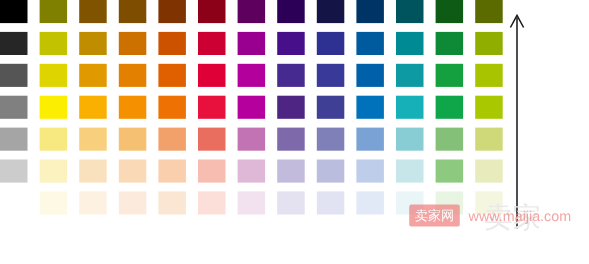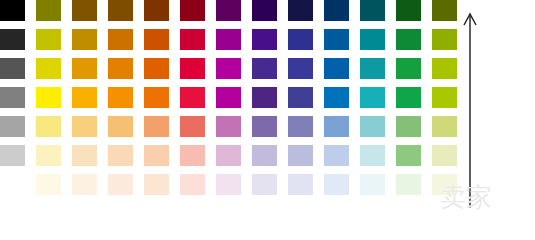--- a/index.html
+++ b/index.html
@@ -188,14 +188,18 @@
   <div class="axis-arrow">
     <svg width="20" height="200" viewBox="0 0 20 200" xmlns="http://www.w3.org/2000/svg">
       <line x1="10" y1="200" x2="10" y2="8" stroke="#1a1a1a" stroke-width="1.4"></line>
       <polyline points="4,17 10,6 16,17" fill="none" stroke="#1a1a1a" stroke-width="1.4"></polyline>
     </svg>
   </div>
 
 
   <div class="wm-ghost">卖家</div>
 
+  <div class="watermark">
+    <span class="wm-badge">卖家网</span>
+    <span class="wm-url">www.maijia.com</span>
+  </div>
 
 </div>
 
 </body></html>

